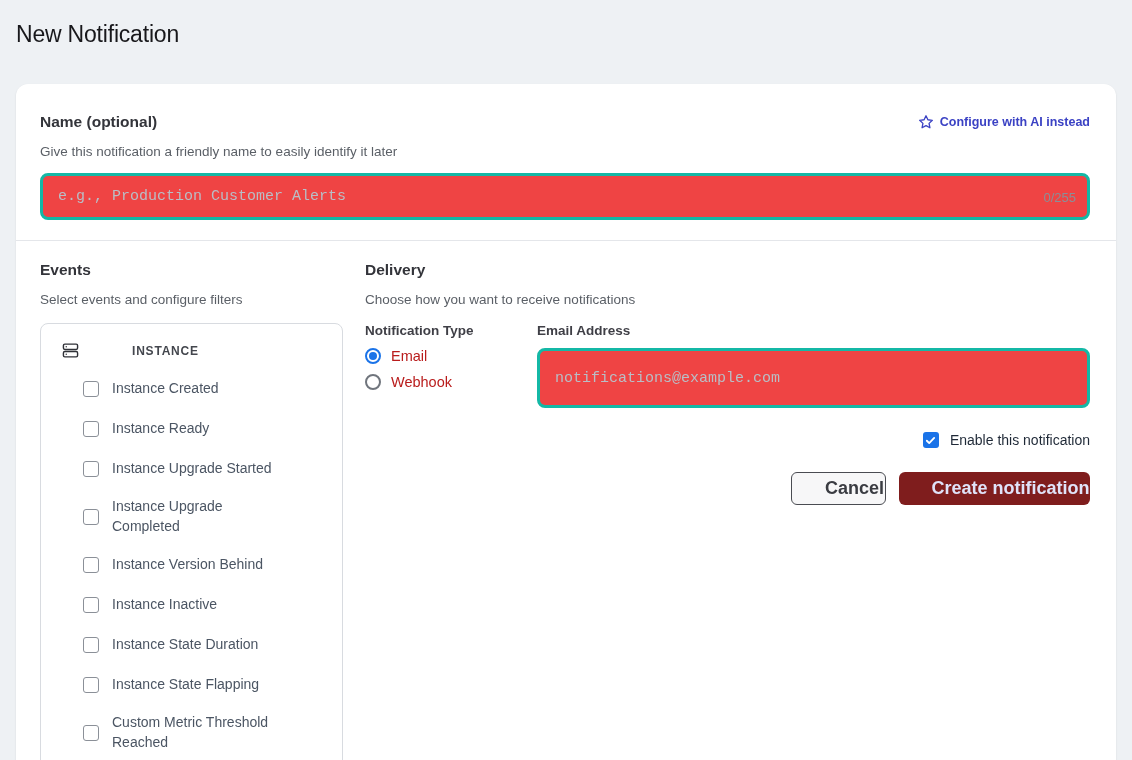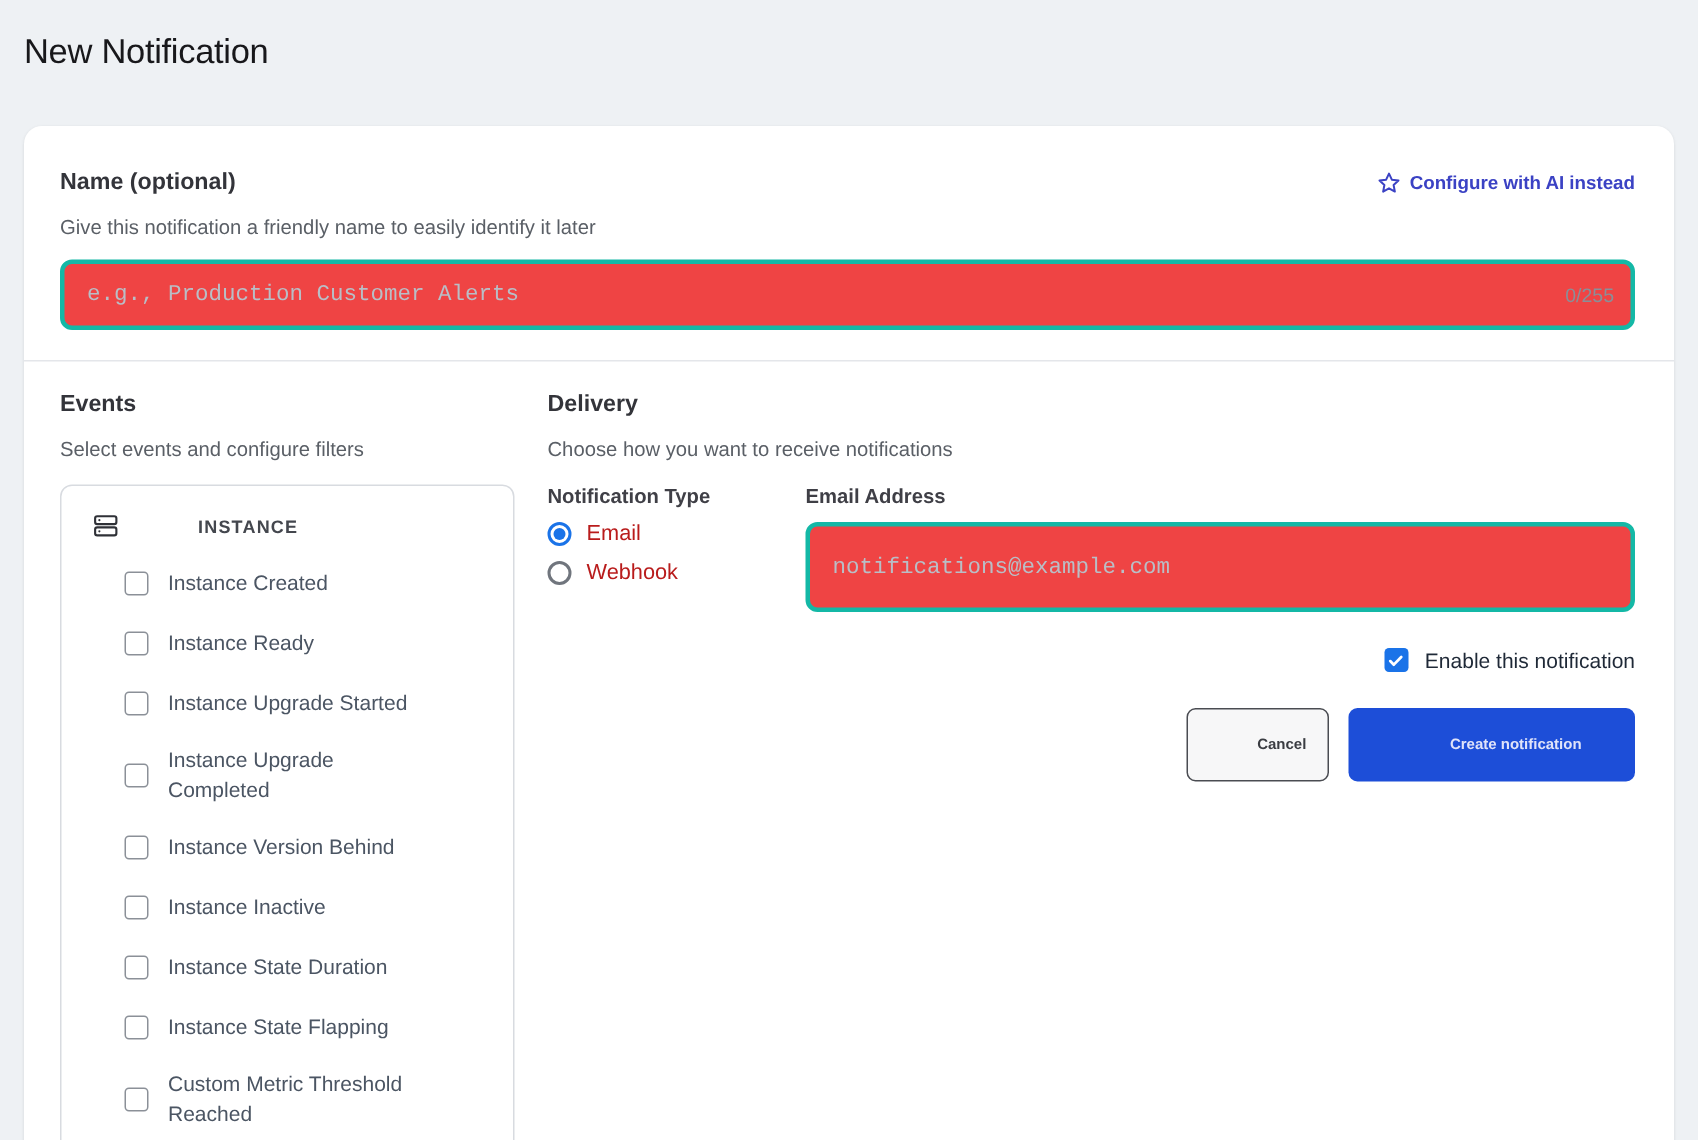--- a/index.html
+++ b/index.html
@@ -98,32 +98,32 @@
     margin-top: 24px; cursor: pointer;
   }
   .checkbox-checked {
     width: 16px; height: 16px; flex: none;
     background: #1a73e8; border-radius: 3px;
     display: flex; align-items: center; justify-content: center;
   }
   .enable-label { font-size: 14px; color: #1f2937; }
   .buttons-row { display: flex; justify-content: flex-end; gap: 13px; margin-top: 24px; }
   .btn {
-    height: 49px; border-radius: 6px;
-    font-size: 10px; font-weight: 700; font-family: inherit;
+    height: 33px; border-radius: 6px;
+    font-size: 18px; font-weight: 700; font-family: inherit;
     display: flex; align-items: center; justify-content: center;
     cursor: pointer;
     padding-left: 32px;
   }
   .btn-cancel {
     width: 95px; background: #f7f7f8;
     border: 1.5px solid #4a4c52; color: #3a3c42;
   }
   .btn-create {
-    width: 191px; background: #1d4ed8;
+    width: 191px; background: #7f1d1d;
     border: none; color: #e0e3f9;
   }
   svg { display: block; }
 </style>
 </head>
 <body>
 
 <h1 class="page-title">New Notification</h1>
 
 <div class="card">

